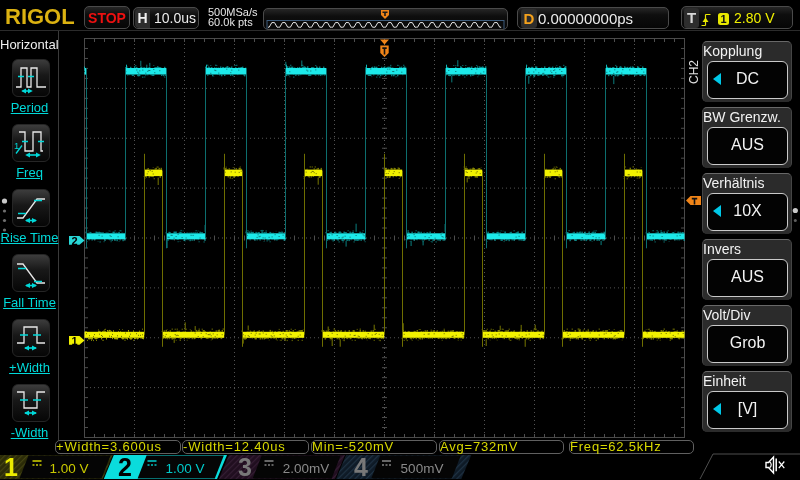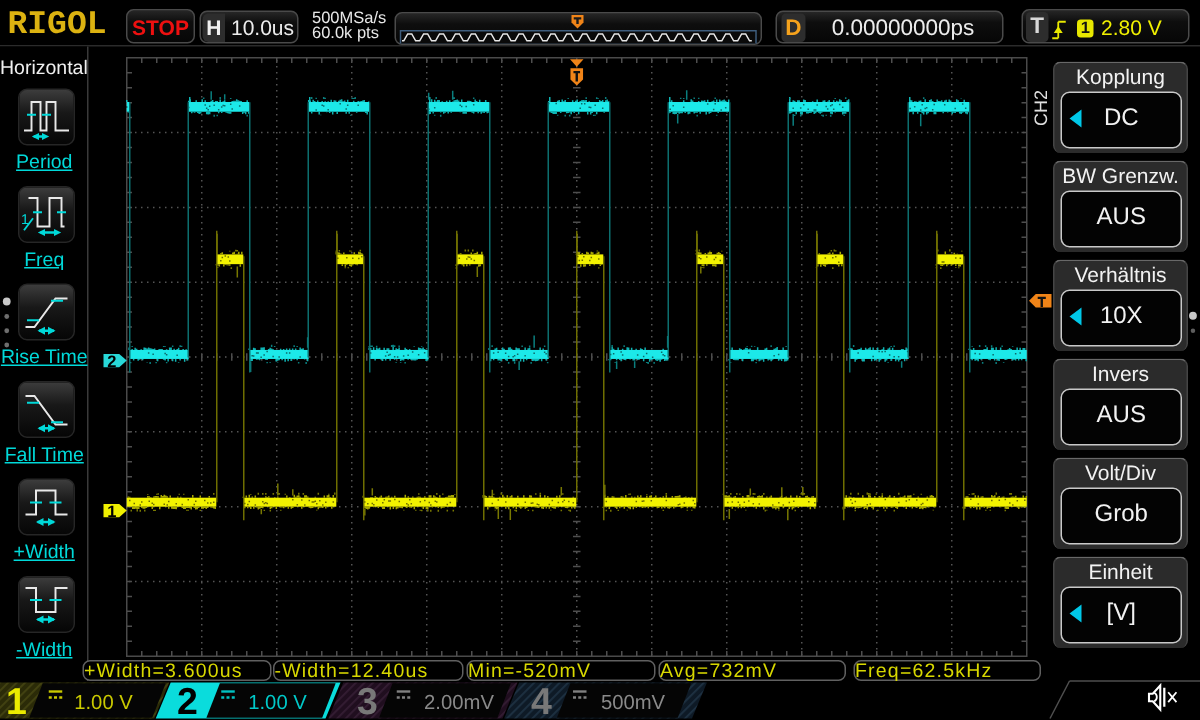--- a/index.html
+++ b/index.html
@@ -1,58 +1,58 @@
 <!DOCTYPE html>
 <html><head>
 <meta charset="utf-8">
 <style>
   html,body{margin:0;padding:0;background:#000;}
   #scr{position:relative;width:800px;height:480px;background:#000;overflow:hidden;
        font-family:"Liberation Sans",sans-serif;}
   .abs{position:absolute;}
   
   #topline{left:0;top:30px;width:800px;height:1px;background:#2b2b2b;}
-  #logo{left:5px;top:4px;font-family:Liberation Mono, monospace;font-weight:bold;
+  #logo{left:5px;top:4px;font-family:Liberation Sans, sans-serif;font-weight:bold;
         font-size:22px;color:#dcb211;letter-spacing:0px;}
   .tbox{background:linear-gradient(#262626,#0e0e0e 35%,#060606);border:1px solid #4a4a4a;
         border-radius:5px;box-sizing:border-box;}
   #stopbtn{left:84px;top:6px;width:46px;height:23px;color:#ee1010;font-weight:bold;
         font-size:14px;text-align:center;line-height:22px;}
   #hbox{left:133px;top:7px;width:66px;height:22px;}
   #hbox .lab{position:absolute;left:1px;top:1px;width:15px;height:19px;background:#2d2d2d;
         border-radius:4px 0 0 4px;color:#f0f0f0;font-weight:bold;font-size:14px;
         text-align:center;line-height:19px;}
   #hbox .val{position:absolute;left:17px;top:0;width:48px;height:21px;color:#ececec;
         font-size:14px;text-align:center;line-height:21px;}
   #srate{left:208px;top:8px;color:#e8e8e8;font-size:11px;line-height:9.5px;}
   #thumb{left:263px;top:8px;width:245px;height:22px;}
   #dbox{left:517px;top:7px;width:152px;height:22px;}
   #dbox .lab{position:absolute;left:3px;top:1px;width:16px;height:19px;background:#2d2d2d;
         border-radius:3px;color:#f5a21c;font-weight:bold;font-size:15px;text-align:center;line-height:19px;}
   #dbox .val{position:absolute;left:20px;top:0;width:128px;height:21px;color:#ececec;
-        font-size:15px;text-align:center;line-height:21px;}
+        font-size:15px;text-align:left;line-height:21px;}
   #tbox{left:681px;top:6px;width:112px;height:23px;}
   #tbox .lab{position:absolute;left:2px;top:1px;width:15px;height:20px;background:#2d2d2d;
         border-radius:3px;color:#d8d8d8;font-weight:bold;font-size:15px;text-align:center;line-height:20px;}
   #tbox .ch1{position:absolute;left:36px;top:6px;width:11px;height:12px;background:#e8e800;
         border-radius:2.5px;color:#111;font-weight:bold;font-size:11px;text-align:center;line-height:12px;}
   #tbox .val{position:absolute;left:52px;top:0;width:58px;height:22px;color:#f0f000;
         font-size:14px;text-align:left;line-height:22px;}
   
   #lsb{left:0;top:31px;width:59px;height:425px;background:#000;
        border-right:1px solid #3a3a3a;box-sizing:border-box;}
   #lsb .title{position:absolute;left:0;top:6px;width:57px;text-align:center;color:#f0f0f0;font-size:13px;}
   .mbtn{position:absolute;left:12px;width:38px;height:38px;border-radius:6px;
         background:linear-gradient(#3c3c3c,#181818 42%,#060606);border:1px solid #262626;box-sizing:border-box;}
   .mlab{position:absolute;width:100%;text-align:center;color:#00d9d9;font-size:13px;text-decoration:underline;}
   
   .rgrp{position:absolute;left:702px;width:90px;height:61px;background:#2b2b2b;
         border-radius:5px;border-top:1px solid #686868;border-left:1px solid #454545;
         border-right:1px solid #454545;box-sizing:border-box;}
-  .rgrp .t{position:absolute;top:1px;width:100%;text-align:center;color:#f2f2f2;font-size:14px;}
+  .rgrp .t{position:absolute;top:1px;width:100%;color:#f2f2f2;font-size:14px;}
   .rgrp .b{position:absolute;left:4px;top:19px;width:81px;height:38px;background:#030303;
         border:1.5px solid #c9c9c9;border-radius:6px;box-sizing:border-box;
         color:#f2f2f2;font-size:16px;text-align:center;line-height:34px;}
   .tri{position:absolute;left:5px;top:11px;width:0;height:0;border-top:6px solid transparent;
        border-bottom:6px solid transparent;border-right:8px solid #00c8e8;}
   #ch2lab{left:687px;top:63px;width:14px;height:28px;color:#e0e0e0;font-size:12px;
         transform:rotate(-90deg);transform-origin:center;text-align:center;line-height:28px;}
   
   .meas{position:absolute;top:440px;height:14px;background:#000;border:1px solid #606060;
         border-radius:5px;color:#d8d800;font-size:13px;line-height:12.5px;padding-left:0;letter-spacing:0.8px;

